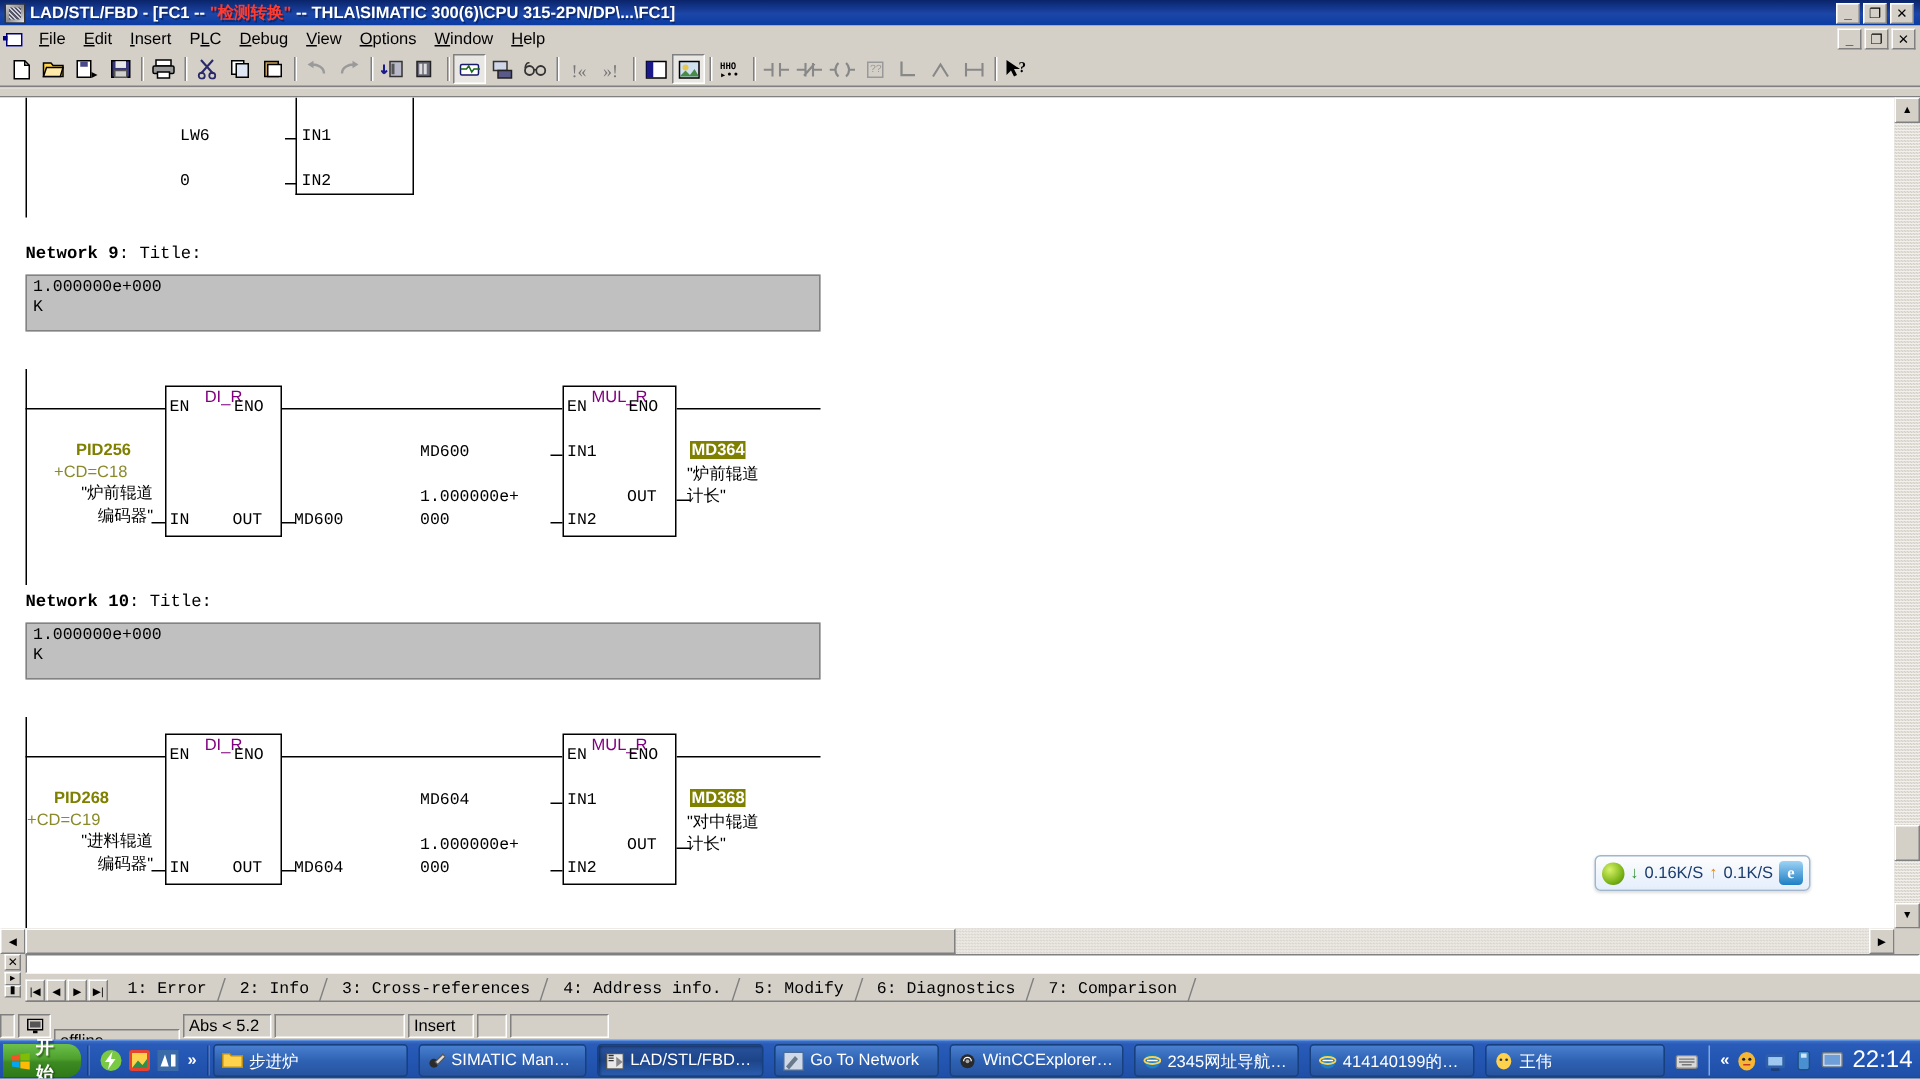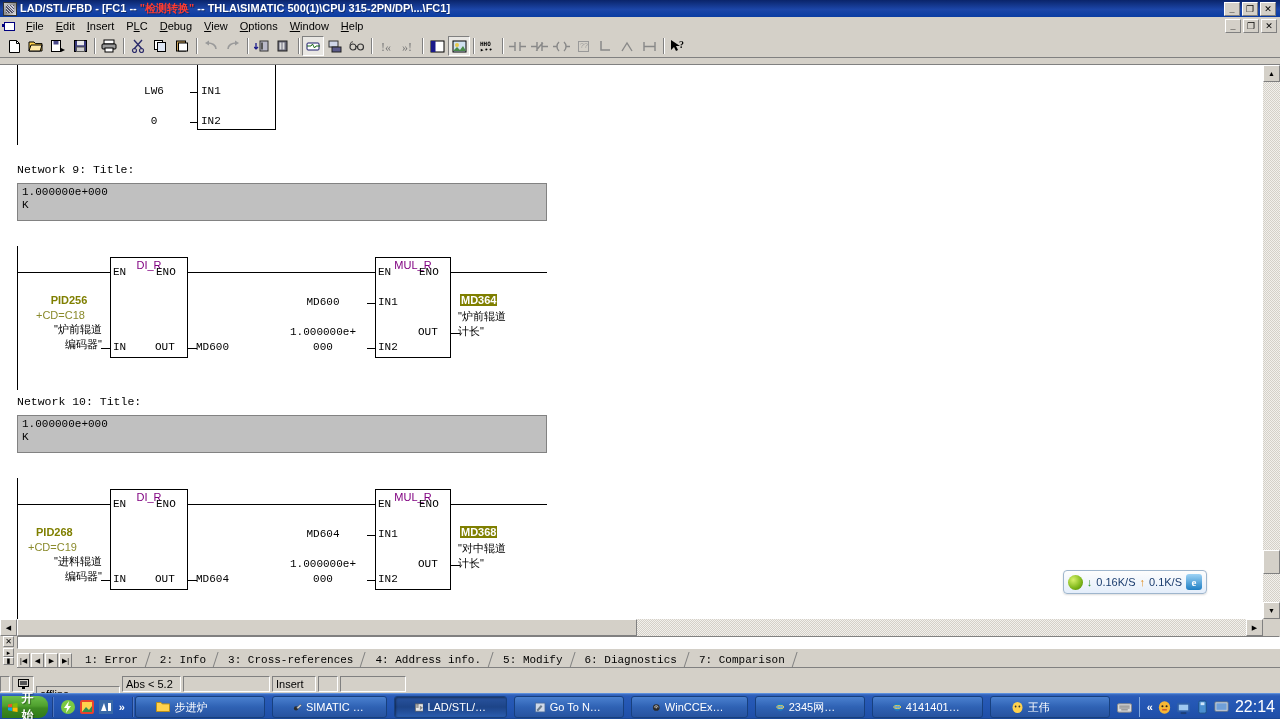--- a/index.html
+++ b/index.html
@@ -49,32 +49,32 @@
   
   .workarea{position:absolute;left:0;top:59px;width:1280px;height:577px;background:#fff;}
   .wa-top{position:absolute;left:0;top:0;right:0;height:5px;background:#d4d0c8;
     border-bottom:1px solid #808080;}
   .canvas{position:absolute;left:0;top:6px;right:17px;bottom:17px;background:#fff;
     overflow:hidden;font-family:"Liberation Mono","DejaVu Sans Mono",monospace;}
   .railv{position:absolute;width:1px;background:#000;}
   .ladder-line{position:absolute;height:1px;background:#000;}
   .netlabel{position:absolute;font-family:"Liberation Mono","DejaVu Sans Mono",monospace;
     font-size:11.5px;white-space:nowrap;color:#000;}
-  .netlabel b{font-weight:normal;}
+  .netlabel b{font-weight:bold;}
   .commentbox{position:absolute;background:#c0c0c0;border:1px solid #828282;
     box-sizing:border-box;font-family:"Liberation Mono","DejaVu Sans Mono",monospace;
     font-size:11px;color:#000;padding:2px 4px;line-height:12.5px;}
   .fbox{position:absolute;border:1px solid #000;background:#fff;box-sizing:border-box;}
   .fbox .fname{position:absolute;left:0;right:0;top:1px;text-align:center;
     color:#800080;font-family:"Liberation Sans","DejaVu Sans",sans-serif;font-size:11px;}
   .pin{position:absolute;font-family:"Liberation Mono","DejaVu Sans Mono",monospace;
     font-size:11px;color:#000;white-space:nowrap;}
   .txt{position:absolute;font-family:"Liberation Mono","DejaVu Sans Mono",monospace;
     font-size:11px;color:#000;white-space:nowrap;}
-  .txt.r{text-align:center;font-family:Liberation Mono, monospace;}
+  .txt.r{text-align:left;font-family:Liberation Mono, monospace;}
   .sym{position:absolute;font-family:"Liberation Sans","DejaVu Sans",sans-serif;
     font-size:11px;color:#000;white-space:nowrap;line-height:15px;}
   .addr-olive{color:#7f7f00;font-weight:bold;font-family:"Liberation Sans","DejaVu Sans",sans-serif;}
   .addr-olive-sm{color:#8a8a2b;font-family:"Liberation Sans","DejaVu Sans",sans-serif;font-size:11px;}
   .addr-sel{background:#7f7f00;color:#fff;font-weight:bold;padding:0 1px;
     font-family:"Liberation Sans","DejaVu Sans",sans-serif;}
   
   .vscroll{position:absolute;right:0;top:6px;width:17px;bottom:17px;background:#d4d0c8;}
   .hscroll{position:absolute;left:0;right:17px;bottom:0;height:17px;background:#d4d0c8;}
   .sb-track{position:absolute;background:
@@ -138,40 +138,40 @@
     display:flex;align-items:center;border-top:1px solid #5c8fdc;}
   .startbtn{height:22px;margin:0 3px 0 2px;padding:0 10px 0 6px;
     background:linear-gradient(to bottom,#6cc04a 0%,#4fa02e 45%,#3d8a22 55%,#2f7a18 100%);
     border-radius:0 9px 9px 0;display:flex;align-items:center;gap:4px;
     color:#fff;font-weight:bold;font-size:12px;text-shadow:1px 1px 1px #0006;}
   .startflag{width:14px;height:13px;display:block;}
   .qlaunch{height:22px;display:flex;align-items:center;gap:3px;padding:0 4px;}
   .qicon{width:16px;height:16px;display:block;}
   .qchev{color:#fff;font-size:11px;font-weight:bold;padding:0 2px;}
   .tbsep{width:1px;height:20px;background:#ffffff33;box-shadow:-1px 0 0 #00000040;margin:0 2px;}
-  .tbtask{height:22px;min-width:110px;max-width:135px;margin-right:7px;padding:0 20px;
+  .tbtask{height:22px;min-width:110px;max-width:135px;margin-right:7px;padding:0 5px;
     background:linear-gradient(to bottom,#4a80cf,#2f62b4 50%,#27539f);
     border:1px solid #17407f;border-radius:3px;display:flex;align-items:center;gap:4px;
     color:#fff;font-size:11px;overflow:hidden;white-space:nowrap;box-sizing:border-box;}
   .tbtask.active{background:linear-gradient(to bottom,#29539f,#1d4488 50%,#2a5cae);
     box-shadow:inset 1px 1px 2px #00000066;}
   .tbtask .lbl{overflow:hidden;text-overflow:ellipsis;}
   .tray{margin-left:auto;display:flex;align-items:center;gap:4px;padding-right:5px;
     color:#fff;font-size:11px;}
   .tray-div{width:1px;height:20px;background:#7fa8e0;margin:0 3px;}
   .tray-ico{width:15px;height:15px;display:block;}
   .clock{color:#fff;font-size:16px;padding-left:2px;}
 </style>
 </head>
 <body>
 
 <div class="titlebar">
   <div class="title-ico"></div>
   <div class="title-text">
-    <span>LAD/STL/FBD  - [FC1 -- </span><span class="red">"检测转换"</span><span> -- THLA\SIMATIC 500(1)\CPU 315-2PN/DP\...\FC1]</span>
+    <span>LAD/STL/FBD  - [FC1 -- </span><span class="red">"检测转换"</span><span> -- THLA\SIMATIC 300(6)\CPU 315-2PN/DP\...\FC1]</span>
   </div>
   <div class="winbtns">
     <div class="wbtn">_</div>
     <div class="wbtn">❐</div>
     <div class="wbtn">✕</div>
   </div>
 </div>
 
 <div class="menubar">
   <div class="mdi-ico"></div>
@@ -463,21 +463,21 @@
     <div class="pin" style="left:156px;top:433px;">ENO</div>
     <div class="pin" style="left:113px;top:508px;">IN</div>
     <div class="pin" style="left:155px;top:508px;">OUT</div>
     <div class="ladder-line" style="left:101px;top:515px;width:9px;"></div>
     <div class="ladder-line" style="left:188px;top:515px;width:9px;"></div>
     <div class="txt" style="left:196px;top:508px;">MD604</div>
 
     <div class="sym" style="left:36px;top:460px;">
       <span class="addr-olive">PID268</span>
     </div>
-    <div class="sym" style="left:28px;top:475px;">
+    <div class="sym" style="left:18px;top:475px;">
       <span class="addr-olive-sm">+CD=C19</span>
     </div>
     <div class="sym" style="left:34px;top:489px;width:68px;text-align:right;">"进料辊道</div>
     <div class="sym" style="left:34px;top:504px;width:68px;text-align:right;">编码器"</div>
 
     <div class="fbox" style="left:375px;top:424px;width:76px;height:101px;">
       <div class="fname">MUL_R</div>
     </div>
     <div class="pin" style="left:378px;top:433px;">EN</div>
     <div class="pin" style="left:419px;top:433px;">ENO</div>

